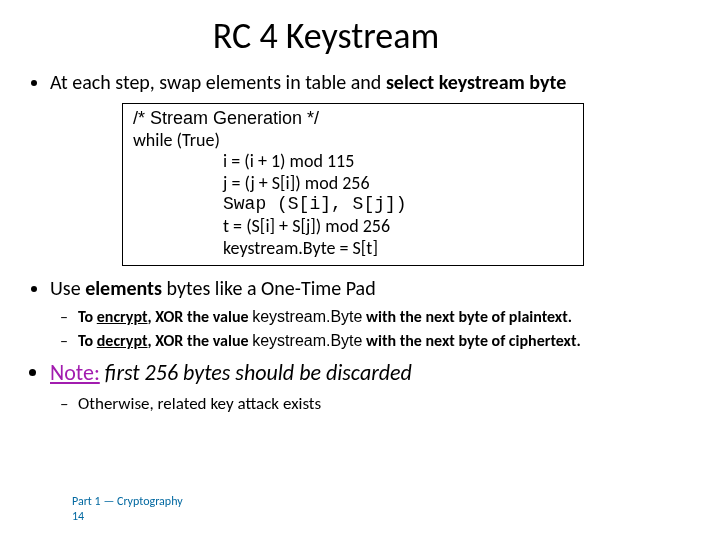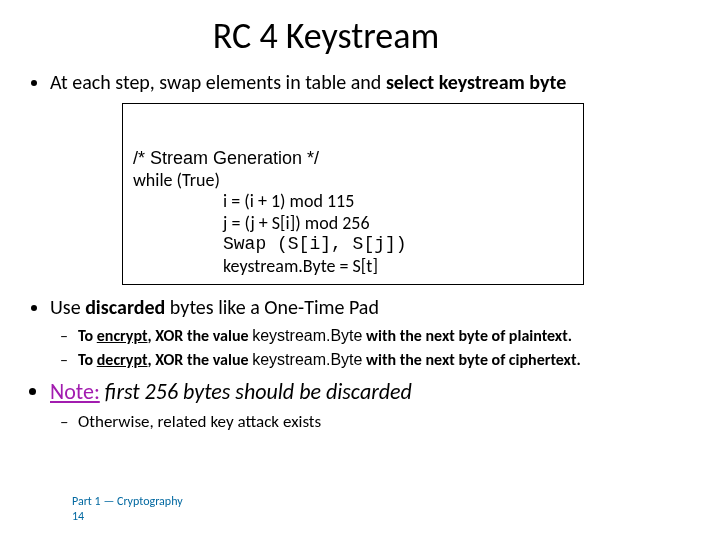--- a/index.html
+++ b/index.html
@@ -65,21 +65,20 @@
   }
   .codebox .indent {
     padding-left: 90px;
     display: block;
   }
   .mono {
     font-family: "Courier New", monospace;
   }
   .arialish {
     font-family: Arial, Helvetica, sans-serif;
-    margin-top: 40px;
   }
   .underline { text-decoration: underline; }
   .bold { font-weight: 700; }
   .italic { font-style: italic; }
   .red { color: #a21caf; }
   .footer {
     position: absolute;
     left: 72px;
     bottom: 16px;
     font-size: 12px;
@@ -99,26 +98,27 @@
 
       <li>
         <span>At each step, swap elements in table and </span><span class="bold">select keystream byte</span>
 
         <div class="codebox">
           <div class="arialish">/* Stream Generation */</div>
           <div>while (True)</div>
           <span class="indent">i = (i + 1) mod 115</span>
           <span class="indent">j = (j + S[i]) mod 256</span>
           <span class="indent mono">Swap (S[i], S[j])</span>
+          <span class="indent">t = (S[i] + S[j]) mod 256</span>
           <span class="indent">keystream.Byte = S[t]</span>
         </div>
       </li>
 
       <li>
-        <span>Use </span><span class="bold">discarded</span><span> bytes like a One-Time Pad</span>
+        <span>Use </span><span class="bold">elements</span><span> bytes like a One-Time Pad</span>
         <ul class="lvl2">
           <li>
             <span class="bold">To </span><span class="bold underline">encrypt</span><span class="bold">, XOR the value </span><span class="arialish">keystream.Byte</span><span class="bold">  with the next byte of plaintext.</span>
           </li>
           <li>
             <span class="bold">To </span><span class="bold underline">decrypt</span><span class="bold">, XOR the value </span><span class="arialish">keystream.Byte</span><span class="bold">  with the next byte of ciphertext.</span>
           </li>
         </ul>
       </li>
 

